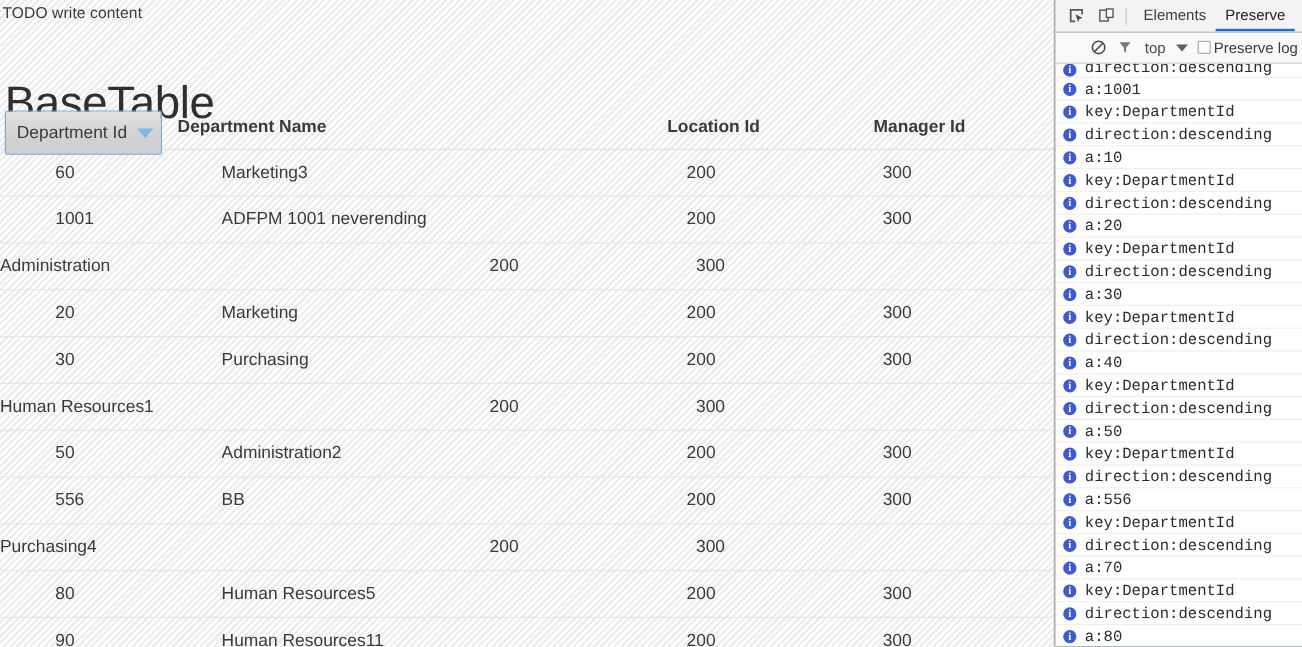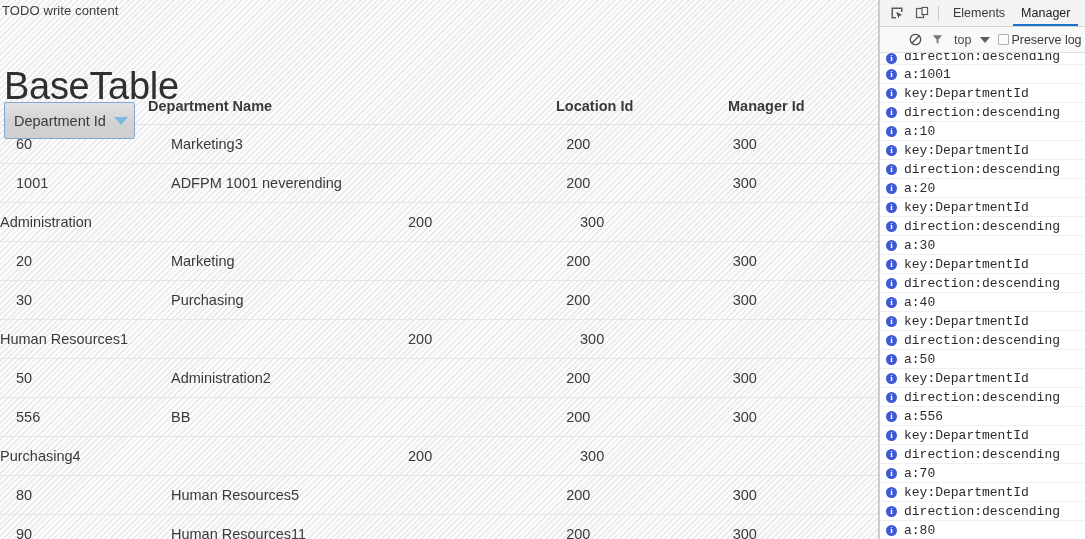--- a/index.html
+++ b/index.html
@@ -81,30 +81,30 @@
     position: relative;
   }
   .cell {
     box-sizing: border-box;
     font-size: 14.5px;
     color: #3a3a3a;
     white-space: nowrap;
     overflow: hidden;
     padding-left: 0;
   }
-  .c0 { width: 176px; padding-left: 16px; }
+  .c0 { width: 176px; padding-left: 30px; margin-left: 16px; }
   .c1 { width: 408px; padding-left: 0px; }
   .c2 { width: 172px; }
   .c3 { width: 150px; }
 
   
   .header-btn {
     position: absolute;
     left: 4px;
-    top: 16px;
+    top: 6px;
     width: 131px;
     height: 37px;
     box-sizing: border-box;
     border: 1px solid #7fa8d0;
     border-radius: 2px;
     background: linear-gradient(to bottom, #e2e2e2 0%, #d2d2d2 55%, #cfcfcf 100%);
     display: flex;
     align-items: center;
     padding-left: 9px;
     cursor: pointer;
@@ -377,21 +377,21 @@
         </svg>
       </div>
       <div class="dt-icon-btn">
         <svg width="14" height="14" viewBox="0 0 14 14">
           <rect x="1.5" y="2.5" width="7" height="9" fill="none" stroke="#5a5a5a" stroke-width="1.2"></rect>
           <rect x="7" y="1.5" width="5.5" height="7" fill="#ffffff" stroke="#5a5a5a" stroke-width="1.2"></rect>
         </svg>
       </div>
       <div class="dt-sep"></div>
       <div class="dt-tab">Elements</div>
-      <div class="dt-tab active">Manager</div>
+      <div class="dt-tab active">Preserve</div>
     </div>
 
     <div class="dt-filterbar">
       <div class="fb-icon">
         <svg width="13" height="13" viewBox="0 0 13 13">
           <circle cx="6.5" cy="6.5" r="5.2" fill="none" stroke="#4d4d4d" stroke-width="1.3"></circle>
           <line x1="2.8" y1="10.2" x2="10.2" y2="2.8" stroke="#4d4d4d" stroke-width="1.3"></line>
         </svg>
       </div>
       <div class="fb-icon">

